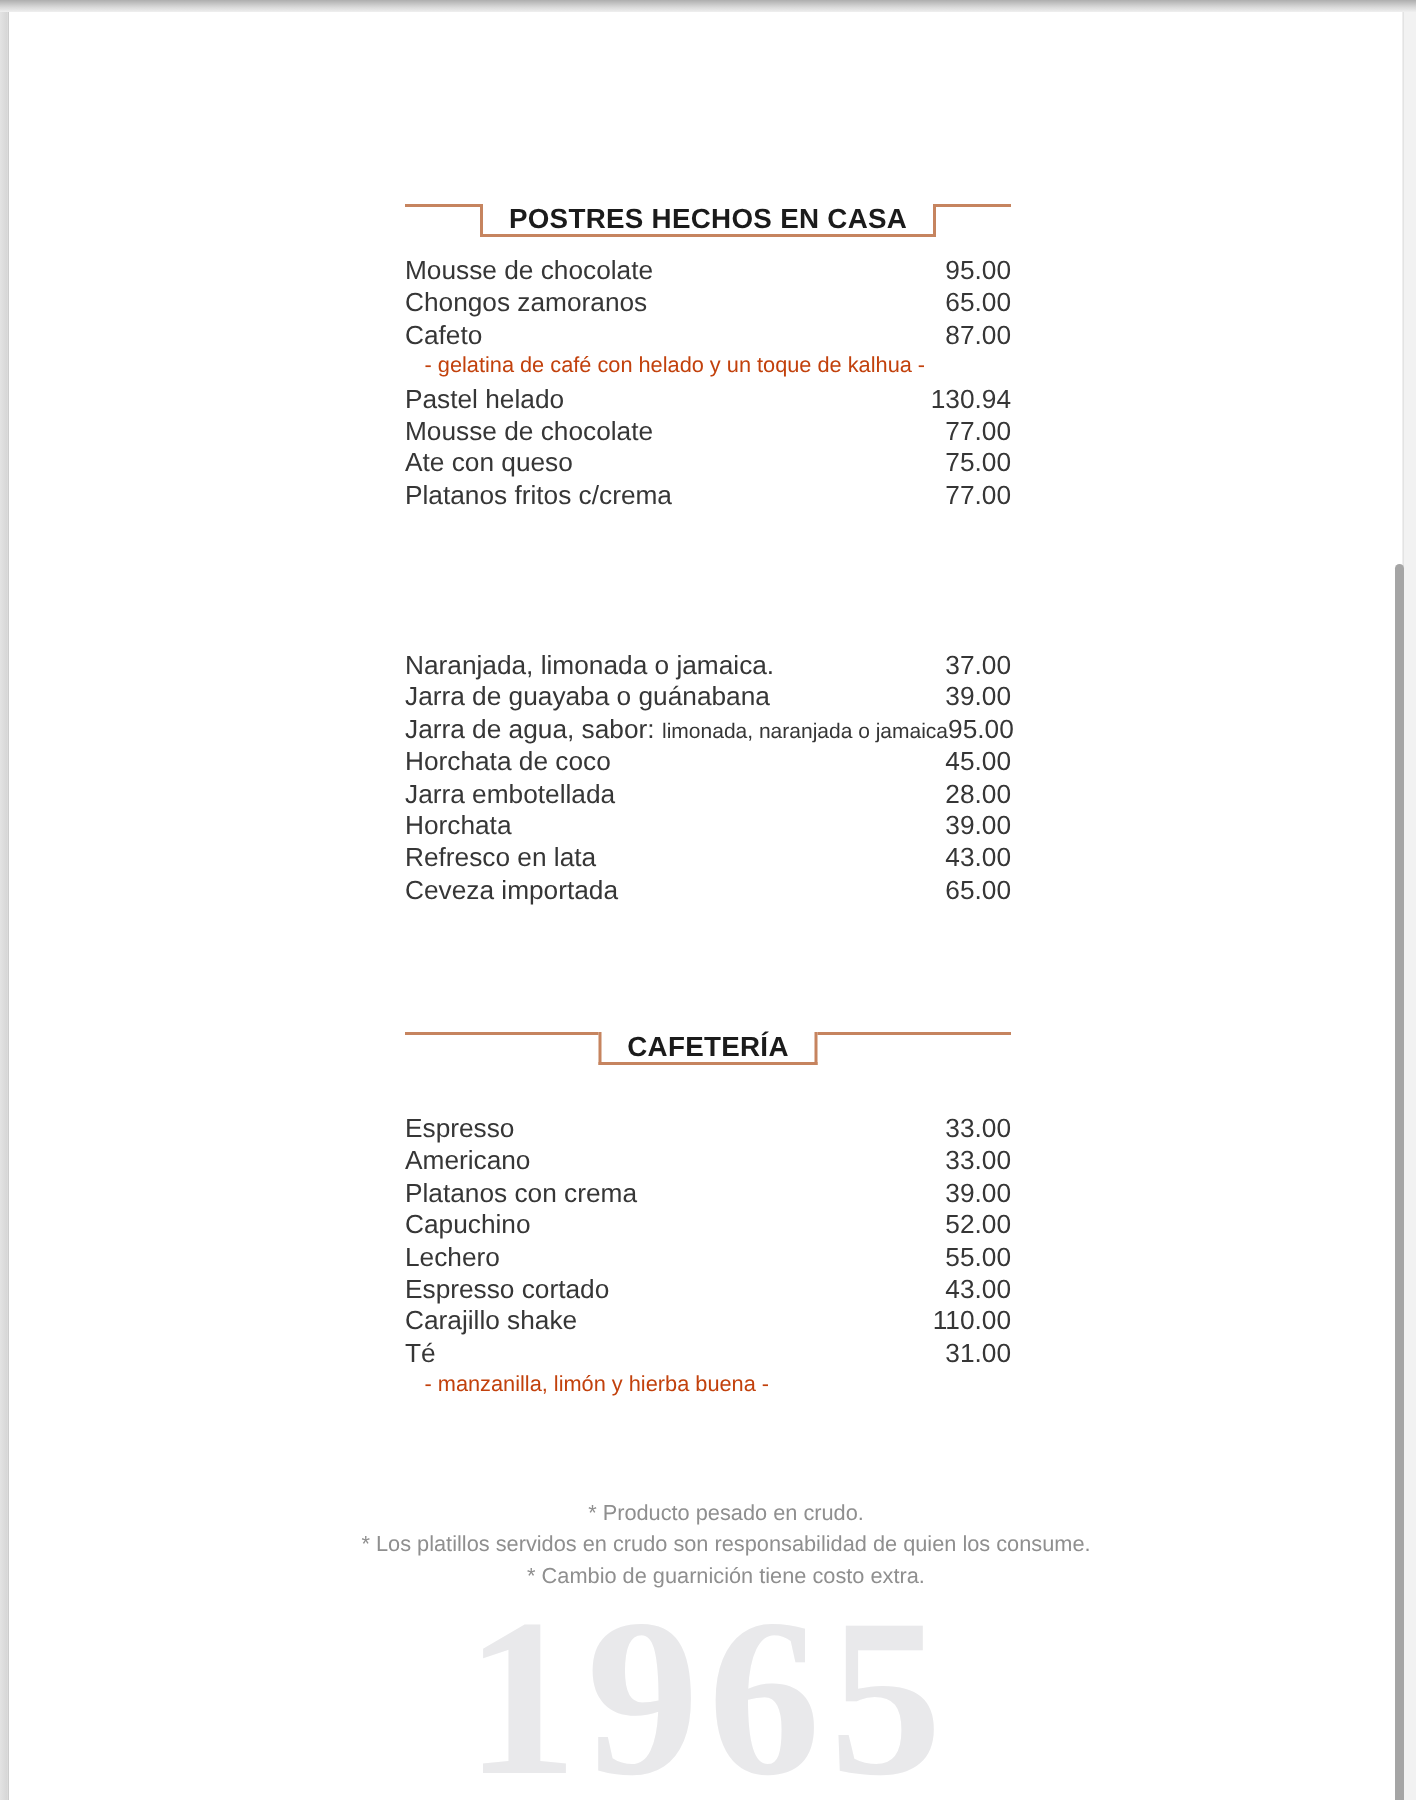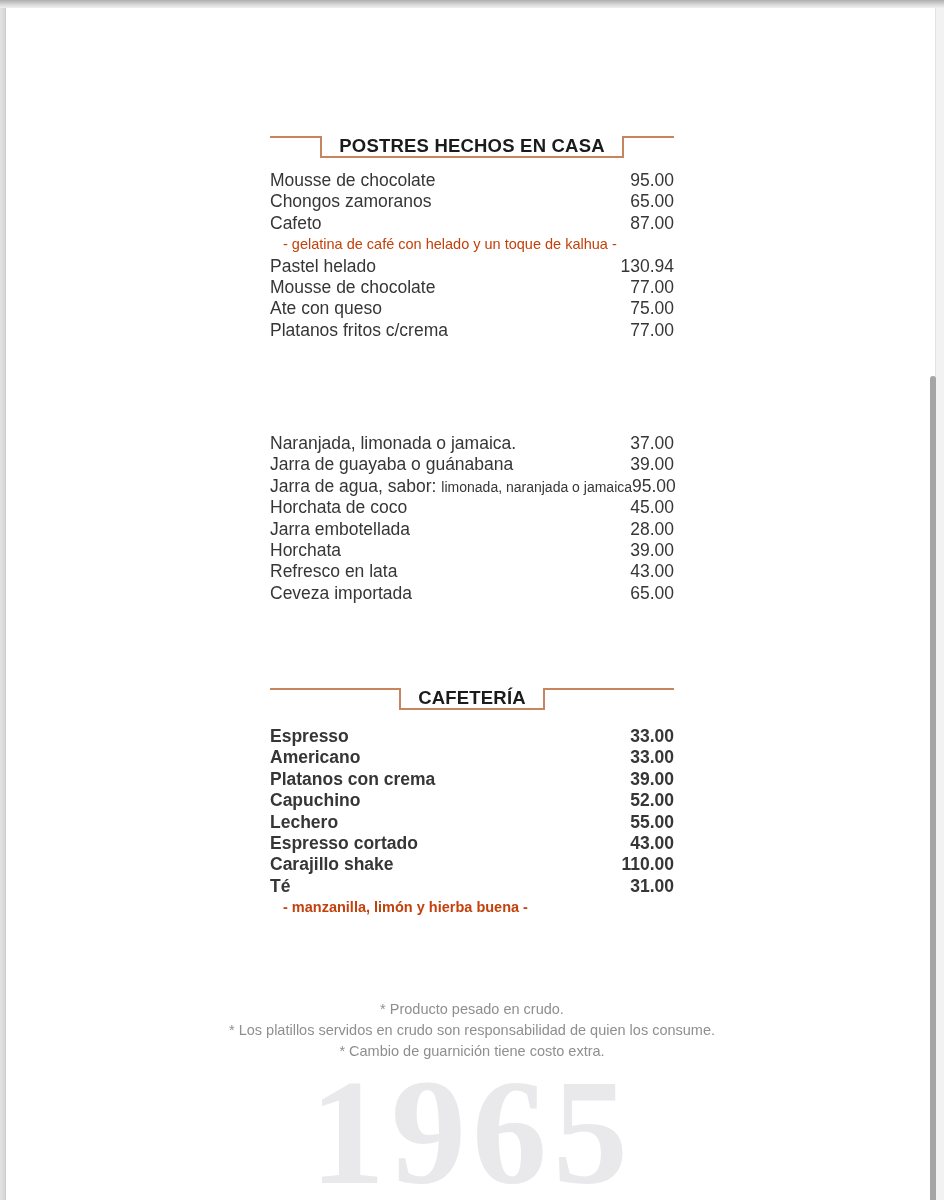--- a/index.html
+++ b/index.html
@@ -49,35 +49,35 @@
     border-bottom:2px solid #c6845f;
     padding:0 17px;
     display:flex; align-items:center;
     font-weight:bold; font-size:18.5px; letter-spacing:0.2px;
     color:#1b1b1b; white-space:nowrap;
   }
 
   .items { font-size:17.5px; }
   .items.m1 { margin-top:12px; }
   .items.m2 { margin-top:18px; }
-  .items.m3 { margin-top:16px;font-weight:bold; }
+  .items.m3 { margin-top:32px; }
   .row {
     display:flex; justify-content:space-between; align-items:baseline;
     height:21.4px; line-height:21.4px; white-space:nowrap;
   }
   .row .iname { }
   .row .iname .small { font-size:14px; margin-left:5px;margin-top:10px; }
   .row .iprice { }
   .inote {
     height:21.4px; line-height:21.4px;
     font-size:14.5px; color:#c2410c; padding-left:13px; white-space:nowrap;
   }
 
   .footnotes {
-    position:absolute; top:999px; left:270px; width:404px;
+    position:absolute; top:999px; left:282px; width:404px;
     display:flex; flex-direction:column; align-items:center;
     font-size:14.5px; line-height:21px; color:#8f8f8f;
   }
   .footnotes .fline { width:max-content; white-space:nowrap; }
 
   .watermark {
     position:absolute; top:1057px; left:270px; width:404px;
     display:flex; justify-content:center;
     font-family:"Liberation Serif", serif;
     font-weight:bold; font-size:150px; line-height:1;

